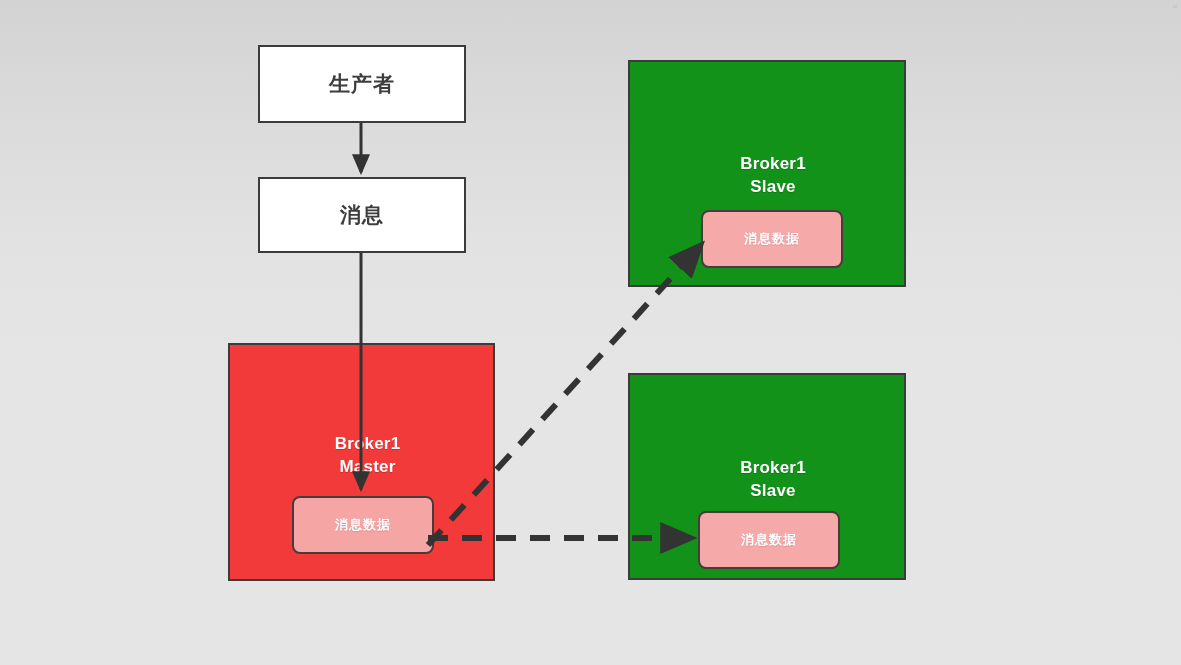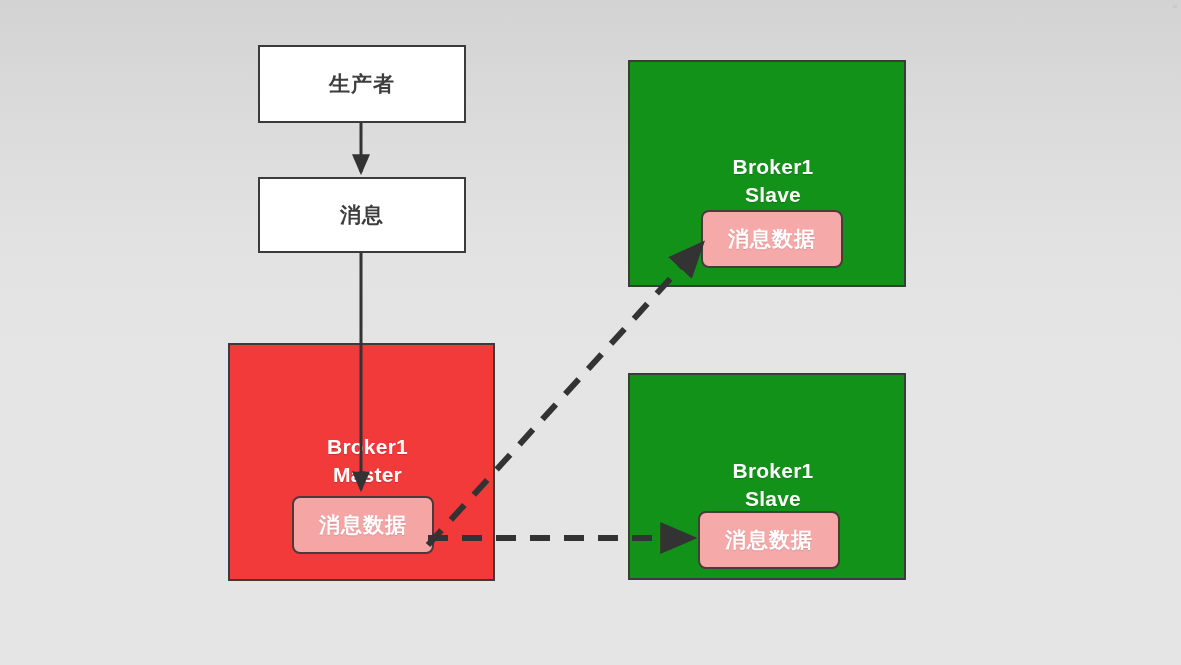--- a/index.html
+++ b/index.html
@@ -46,39 +46,39 @@
     background: #13921a;
   }
 
   
   .broker-label {
     position: absolute;
     left: 12px;
     right: 0;
     text-align: center;
     color: #ffffff;
-    font-size: 21px;
+    font-size: 17px;
     font-weight: 700;
     line-height: 1.33;
     letter-spacing: 0.2px;
     text-shadow: 0 1px 1px rgba(0,0,0,0.18);
   }
 
   
   .data-chip {
     position: absolute;
     box-sizing: border-box;
     border: 2px solid #4a3b3b;
     border-radius: 8px;
     background: #f6a9a9;
     display: flex;
     align-items: center;
     justify-content: center;
     color: #ffffff;
-    font-size: 21px;
+    font-size: 13px;
     font-weight: 600;
     letter-spacing: 1px;
     text-shadow: 0 1px 1px rgba(0,0,0,0.12);
   }
   .chip-master { background: #f6a5a5; }
 
   
   #arrows {
     position: absolute;
     left: 0;

